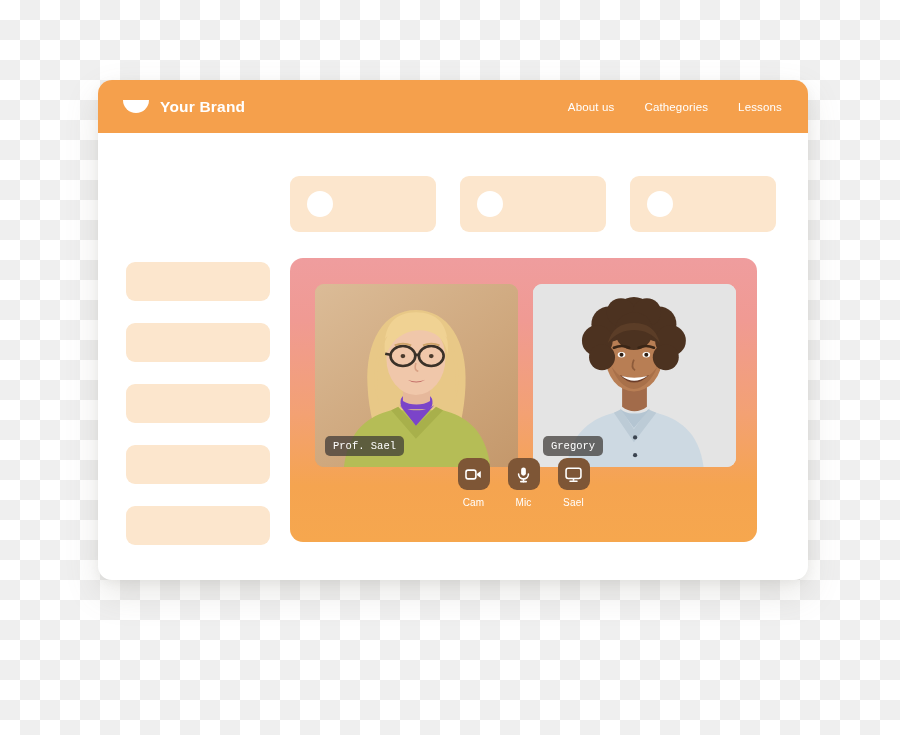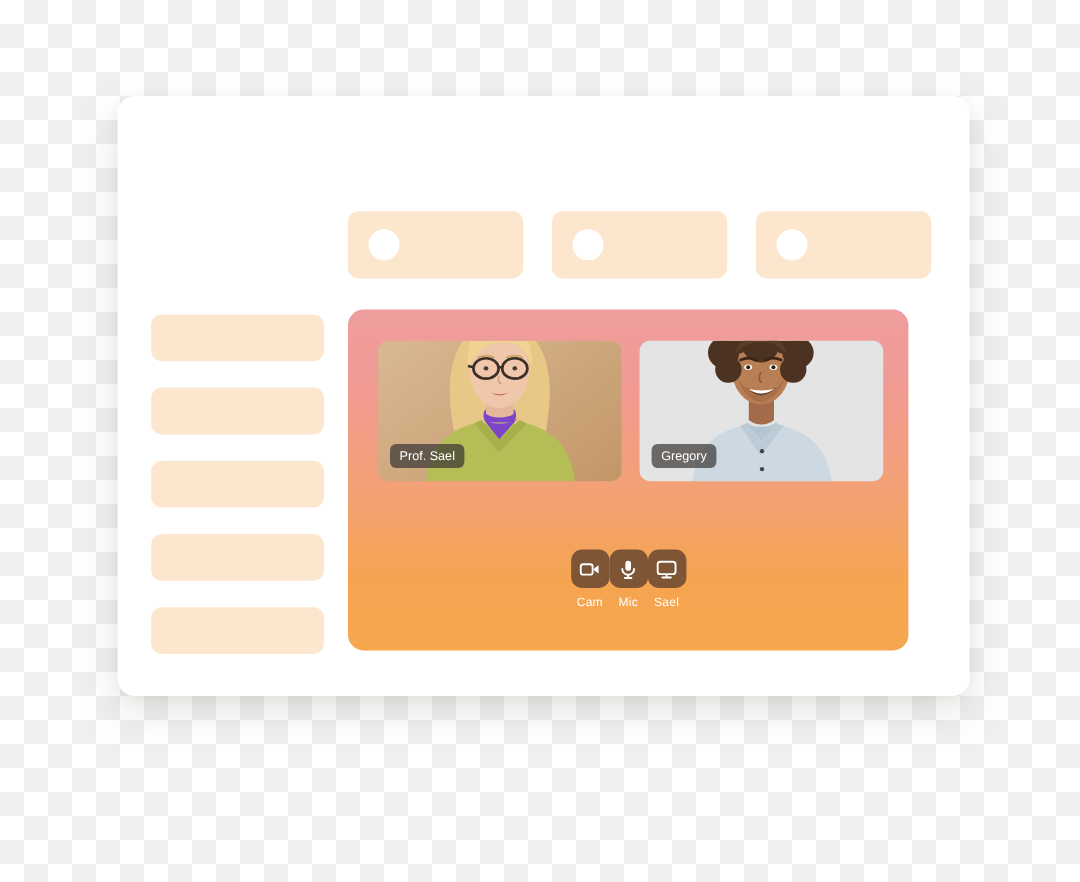--- a/index.html
+++ b/index.html
@@ -65,51 +65,62 @@
   #video-panel{
     position:absolute;left:192px;top:178px;width:467px;height:284px;
     border-radius:13px;
     background:linear-gradient(180deg,#ef9d9e 0%,#f09a93 22%,#f3a173 55%,#f5a450 80%,#f6a74e 100%);
     overflow:hidden;
   }
   #video-tiles{
     position:absolute;left:25px;top:26px;display:flex;gap:15px;
   }
   .video-tile{
-    position:relative;width:203px;height:117px;border-radius:9px;overflow:hidden;
+    position:relative;width:203px;height:183px;border-radius:9px;overflow:hidden;font-family:Liberation Mono, monospace;
   }
   .tile-name{
     position:absolute;left:10px;bottom:11px;
     background:rgba(60,55,52,.72);color:#ffffff;
     font-size:10.5px;padding:4px 8px;border-radius:5px;white-space:nowrap;
   }
 
   
   #tile-sael{background:linear-gradient(160deg,#d8b791 0%,#cfa87e 50%,#c99f72 100%);}
   
   #tile-gregory{background:#e4e4e4;}
   .person{position:absolute;left:0;top:0;width:100%;height:100%;}
 
   
   #call-controls{
     position:absolute;left:0;right:0;top:200px;
-    display:flex;justify-content:center;gap:0;
+    display:flex;justify-content:center;gap:18px;
   }
   .control{display:flex;flex-direction:column;align-items:center;gap:7px;cursor:pointer;}
   .control-btn{
     width:32px;height:32px;border-radius:9px;background:#7e5636;
     display:flex;align-items:center;justify-content:center;
   }
   .control-label{color:#ffffff;font-size:10px;letter-spacing:.2px;}
 </style>
 </head>
 <body>
 
 <div id="window-card">
 
+  <div id="site-header">
+    <div id="brand">
+      <div id="brand-logo"></div>
+      <span id="brand-name">Your Brand</span>
+    </div>
+    <nav id="main-nav">
+      <a class="nav-link">About us</a>
+      <a class="nav-link">Cathegories</a>
+      <a class="nav-link">Lessons</a>
+    </nav>
+  </div>
 
   <div id="top-cards">
     <div class="top-card">
       <div class="top-card-dot"></div>
     </div>
     <div class="top-card">
       <div class="top-card-dot"></div>
     </div>
     <div class="top-card">
       <div class="top-card-dot"></div>

